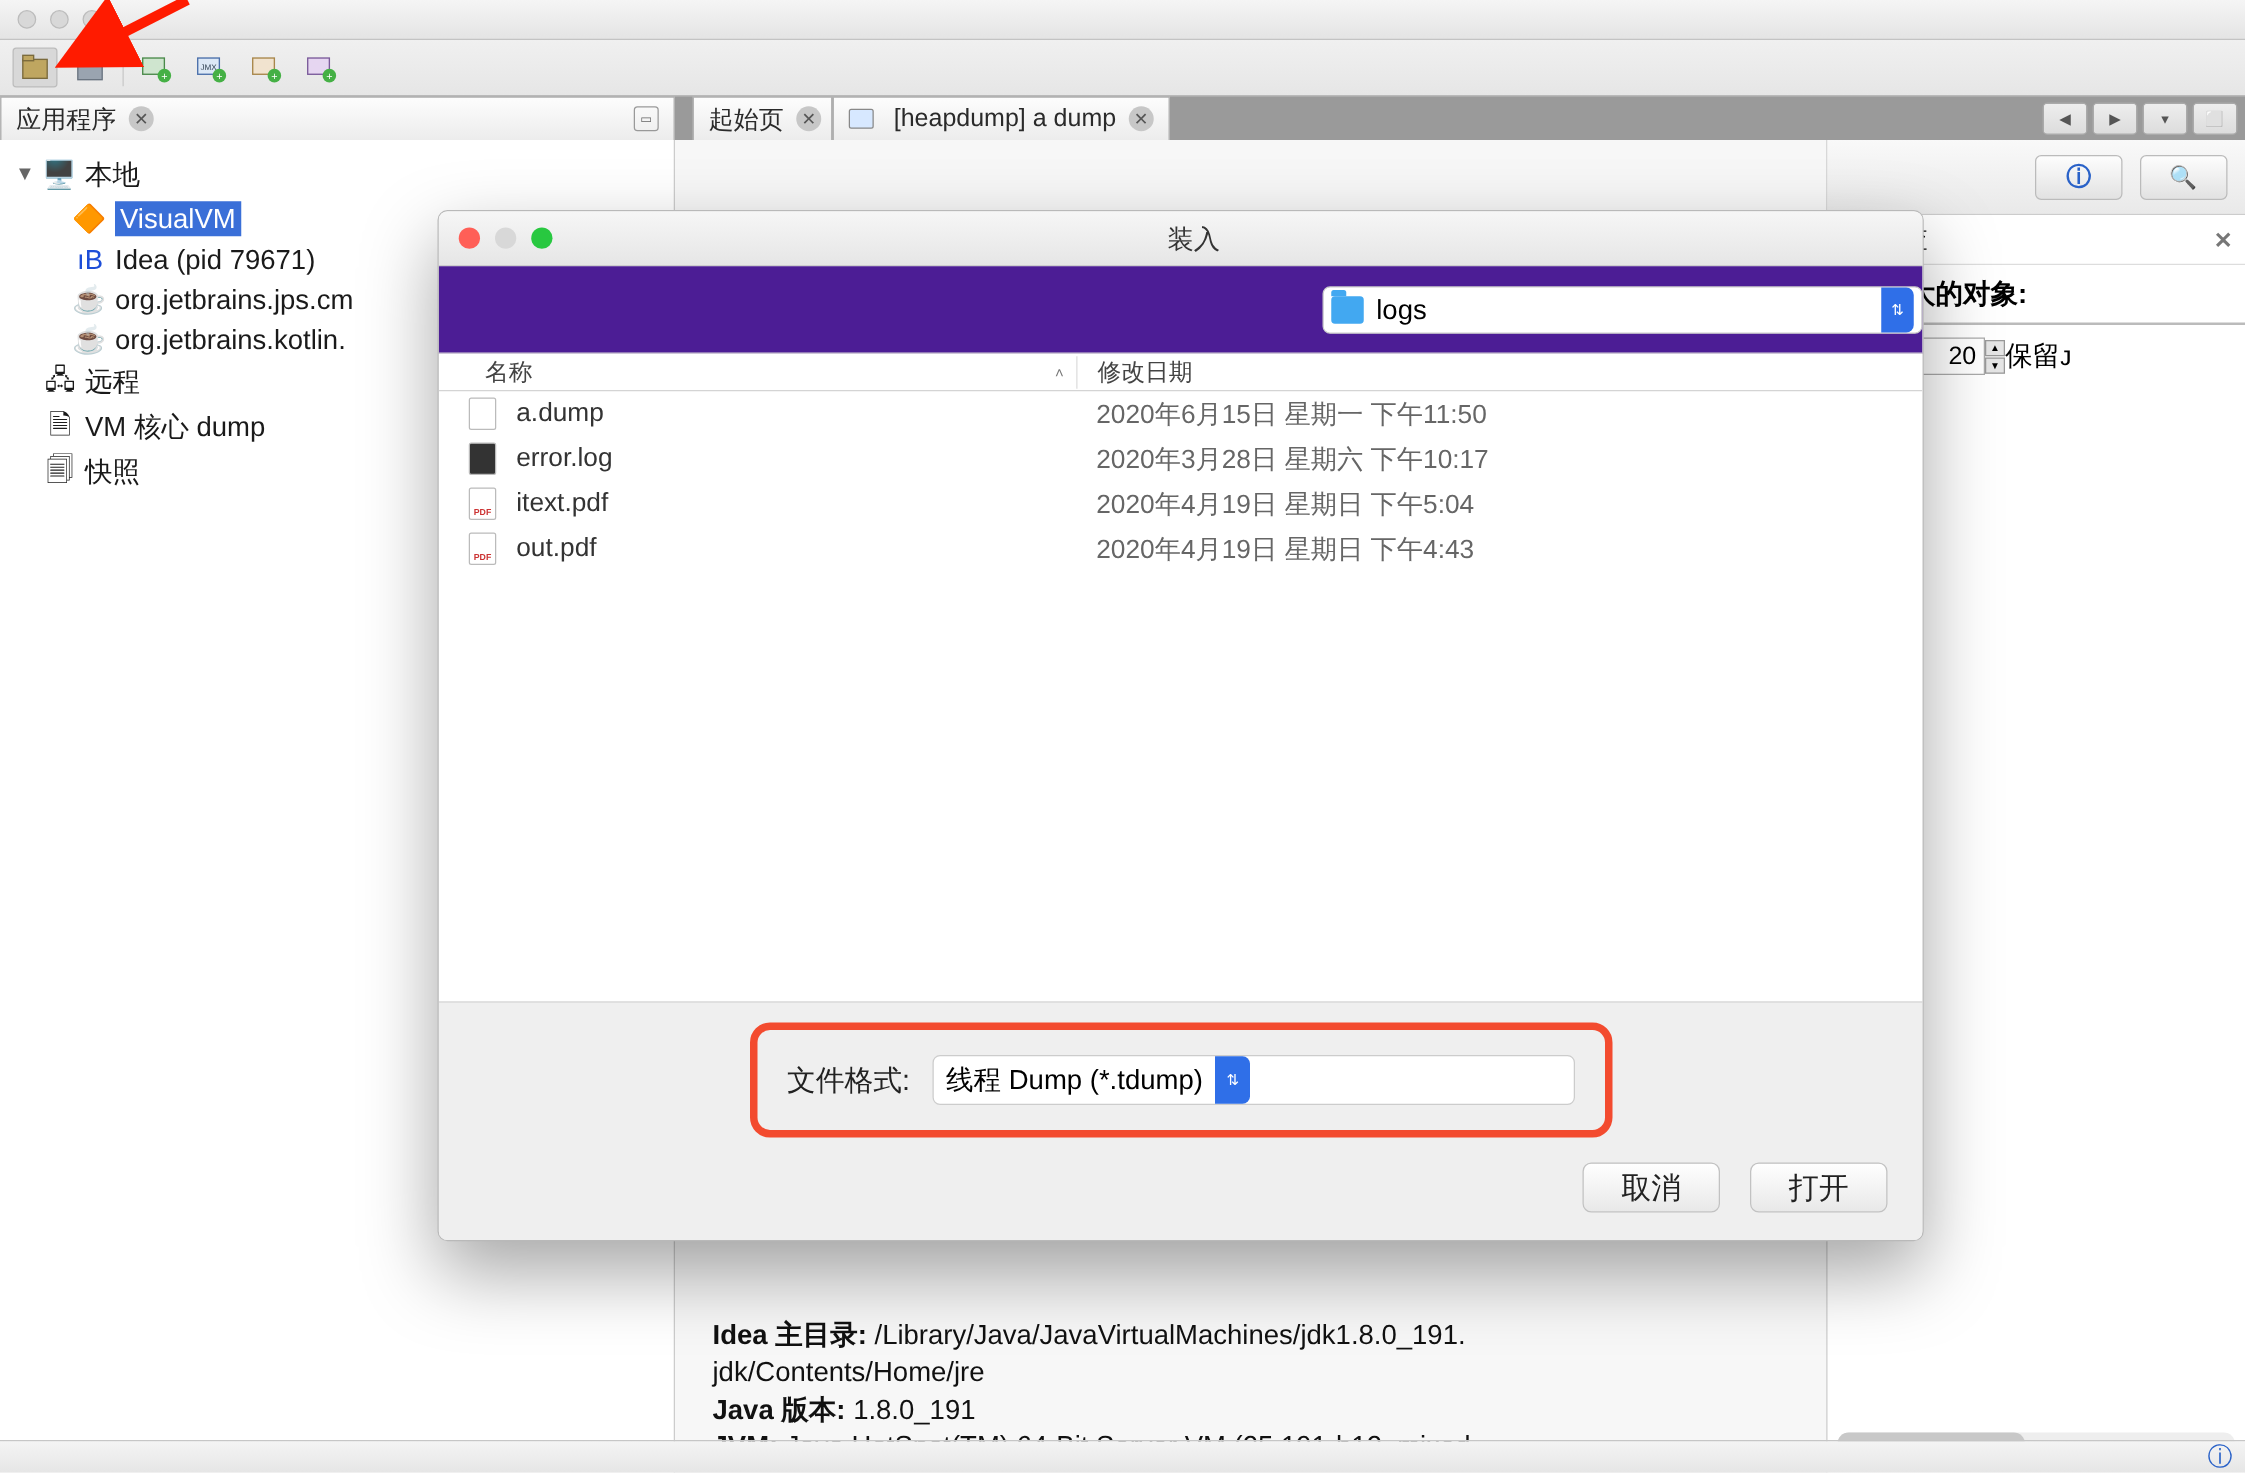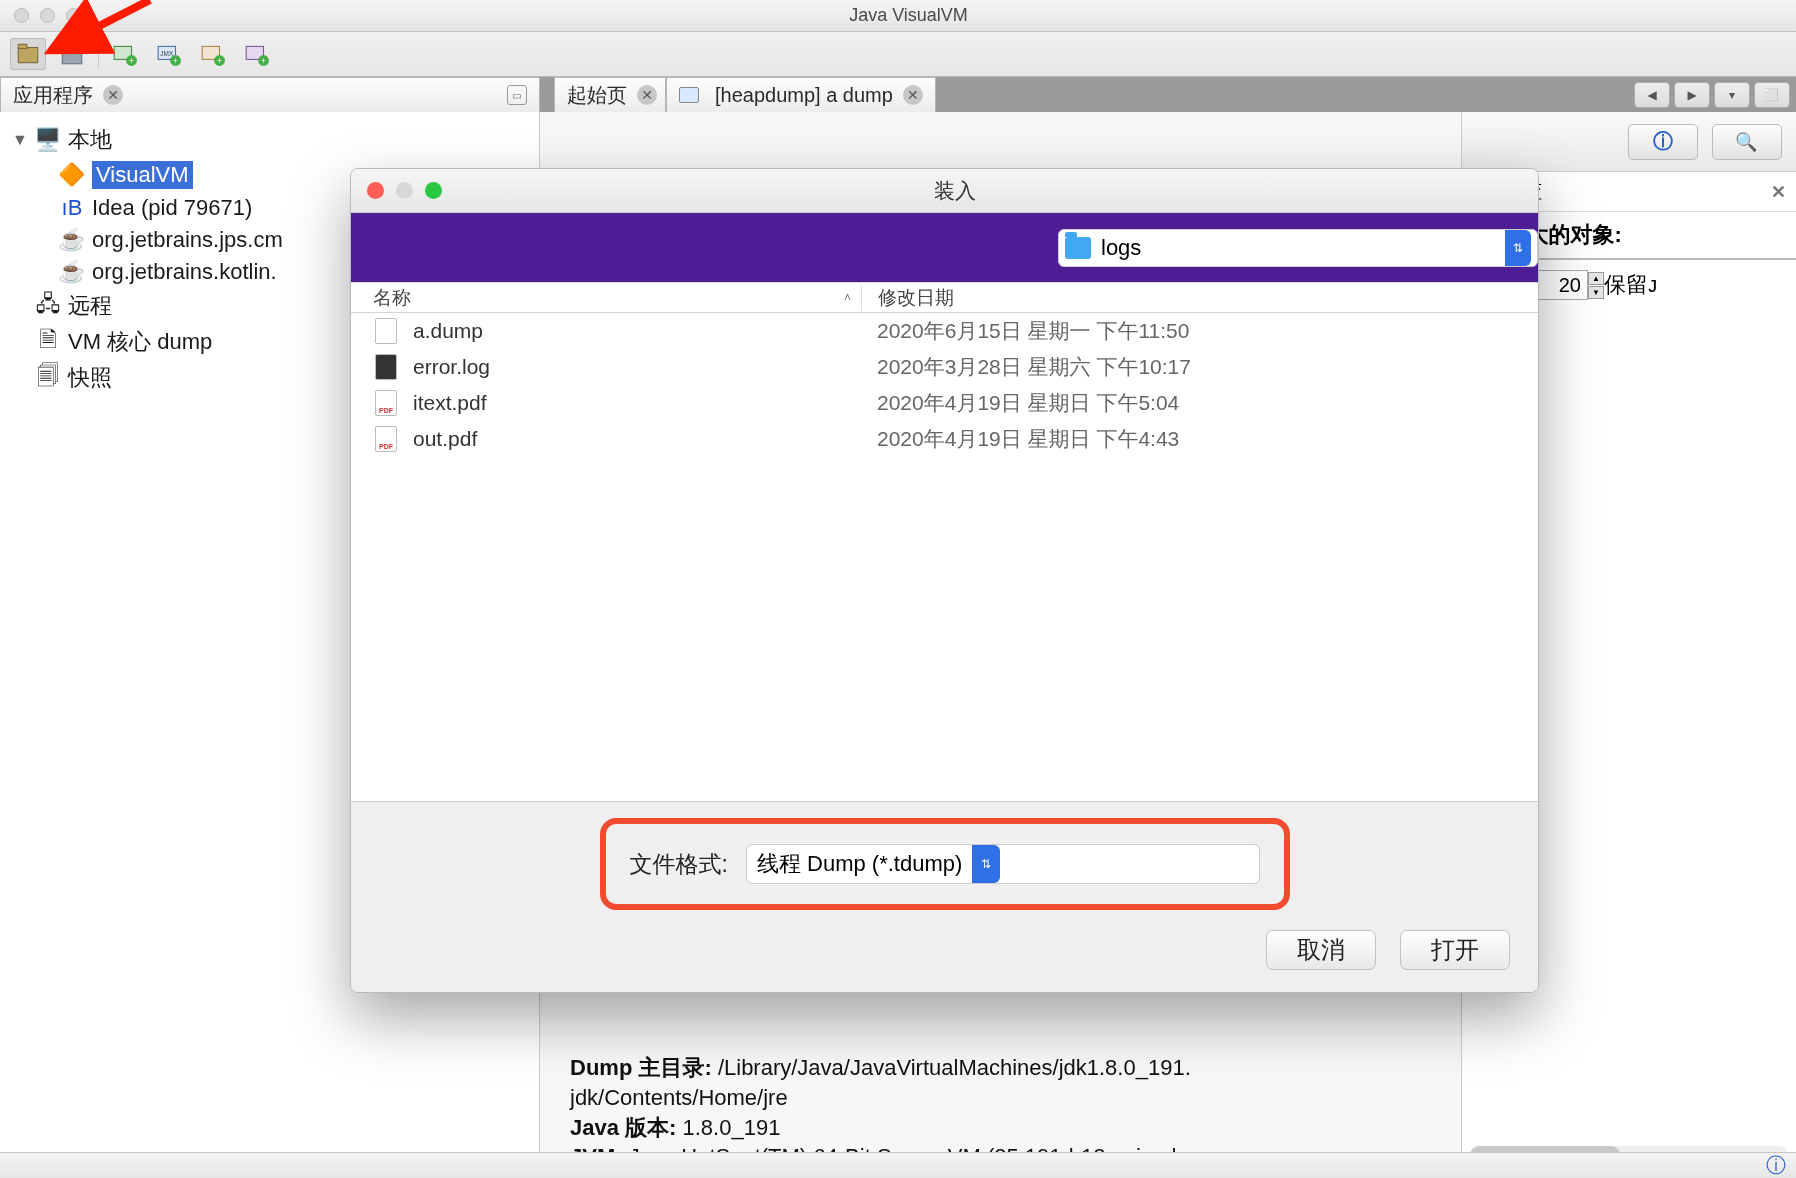--- a/index.html
+++ b/index.html
@@ -70,21 +70,21 @@
 
 .m-path { height:70px; display:flex; align-items:center; justify-content:flex-end; background:#4c1d95; border-bottom:1px solid #d6d6d6; }
 .pathbox { width:480px; height:38px; background:#fff; border:1px solid #ccc; border-radius:6px; display:flex; align-items:center; padding:0 6px; }
 .pathbox .ic { width:26px; height:22px; background:#42a8f1; border-radius:3px; margin-right:10px; position:relative; }
 .pathbox .ic::before{content:"";position:absolute;left:0;top:-5px;width:12px;height:5px;background:#42a8f1;border-radius:2px 2px 0 0;}
 .pathbox span { flex:1; font-size:22px; }
 .pcap { width:26px; height:36px; background:#2f6fe8; border-radius:0 6px 6px 0; display:flex; align-items:center; justify-content:center;color:#fff;font-size:12px;margin-left:6px; }
 
 .m-list { flex:1; background:#fff; position:relative; }
 .m-list-head { display:flex; height:30px; align-items:center; border-bottom:1px solid #d4d4d4; font-size:19px; color:#444; }
-.m-list-head .c1 { width:510px; padding-left:22px; display:flex;align-items:center;justify-content:space-between;padding-right:10px;}
+.m-list-head .c1 { width:510px; padding-left:37px; display:flex;align-items:center;justify-content:space-between;padding-right:10px;}
 .m-list-head .c2 { flex:1; padding-left:16px; border-left:1px solid #ddd; }
 .m-row { display:flex; height:36px; align-items:center; font-size:21px; color:#333; }
 .m-row .c1 { width:510px; padding-left:24px; display:flex; align-items:center; gap:16px; }
 .m-row .c2 { flex:1; padding-left:16px; color:#666; }
 .fic { width:22px; height:26px; background:#fff; border:1px solid #bbb; border-radius:2px; position:relative; }
 .fic.pdf::after{content:"PDF";position:absolute;bottom:1px;left:0;right:0;font-size:7px;text-align:center;color:#c33;font-weight:700;}
 .fic.log{background:#333;}
 
 .m-bottom { background:#efefef; border-top:1px solid #cfcfcf; }
 .m-fmt-wrap { margin:16px auto 14px auto; width:690px; border:6px solid #f34b2f; border-radius:16px; padding:20px 24px; display:flex; align-items:center; gap:18px; }
@@ -112,21 +112,20 @@
     </defs>
   <line x1="110" y1="5" x2="18" y2="52" stroke="#ff1b00" stroke-width="8" marker-end="url(#ah)"></line>
 </svg>
 
 <div class="titlebar">
   <div class="traffic">
     <div class="tl"></div>
       <div class="tl"></div>
       <div class="tl"></div>
   </div>
-  <div class="titlebar-title">Java VisualVM</div>
   <div style="width:60px"></div>
 </div>
 
 <div class="toolbar">
   <div class="tbtn" style="background:#d8d8d8;border:1px solid #bcbcbc;">
     <svg viewBox="0 0 24 24">
         <rect x="3" y="6" width="18" height="14" fill="#bfa660" stroke="#7a6a3c"></rect>
         <rect x="3" y="3" width="8" height="4" fill="#bfa660" stroke="#7a6a3c"></rect>
       </svg>
   </div>
@@ -265,21 +264,21 @@
           </div>
         <span>保留ᴊ</span>
       </div>
       <div style="flex:1"></div>
       <div class="rs-sb"></div>
     </div>
   </div>
 </div>
 
 <div class="bottomtxt">
-  <div><span class="b">Dump 主目录:</span> <span>/Library/Java/JavaVirtualMachines/jdk1.8.0_191.</span></div>
+  <div><span class="b">Idea 主目录:</span> <span>/Library/Java/JavaVirtualMachines/jdk1.8.0_191.</span></div>
   <div>jdk/Contents/Home/jre</div>
   <div><span class="b">Java 版本:</span> <span>1.8.0_191</span></div>
   <div><span class="b">JVM:</span> <span>Java HotSpot(TM) 64-Bit Server VM (25.191-b12, mixed</span></div>
 </div>
 
 <div class="sbar">
   <span style="color:#2a62c8;font-size:20px;">ⓘ</span>
 </div>
 
 <div class="modal">

